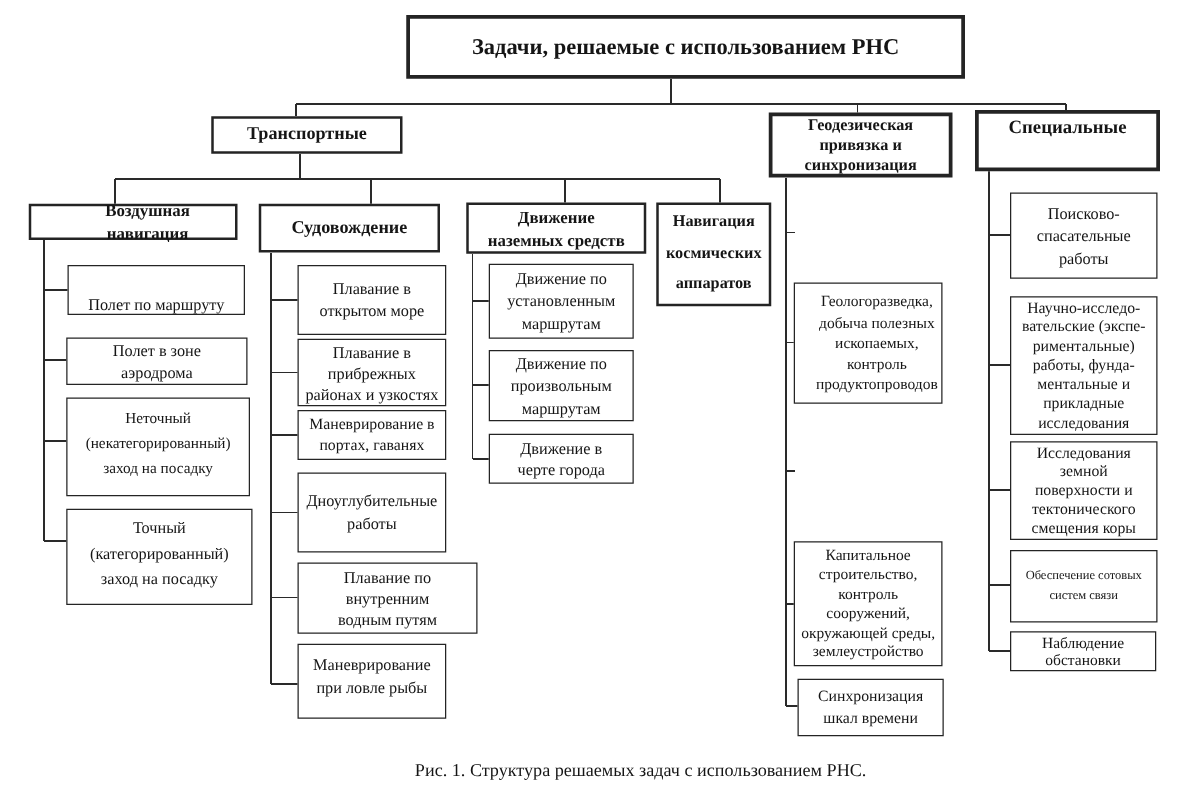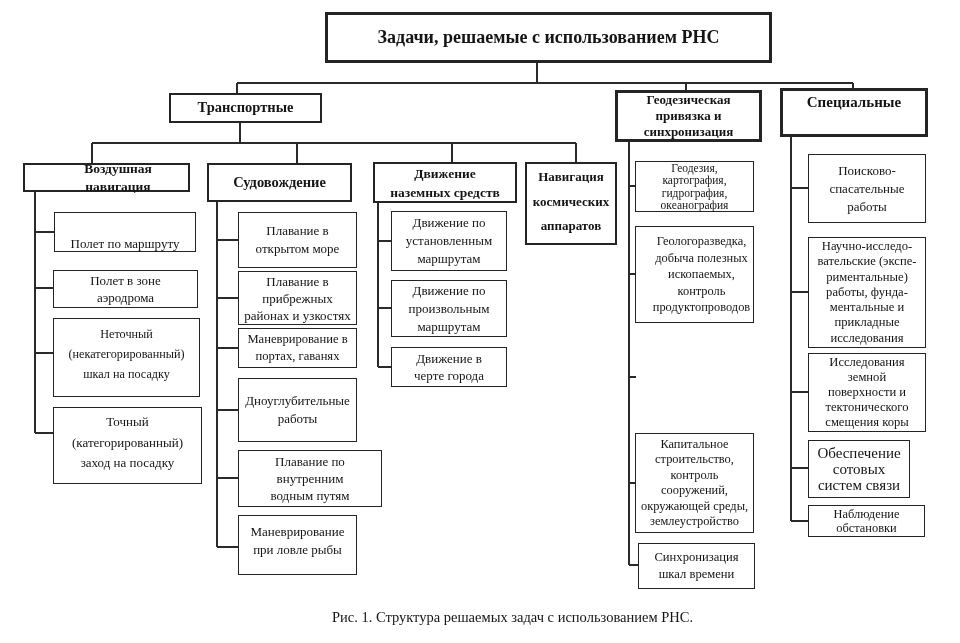--- a/index.html
+++ b/index.html
@@ -41,21 +41,21 @@
 
   #n-geo1{left:635px;top:161px;width:119px;height:51px;font-size:11.5px;line-height:12.5px;}
   #n-geo2{left:635px;top:226px;width:119px;height:97px;font-size:12.4px;line-height:16.5px;padding-left:16px;}
   #n-geo3{left:635px;top:330px;width:119px;height:95px;font-size:11px;line-height:13px;}
   #n-geo4{left:635px;top:433px;width:119px;height:100px;font-size:12.4px;line-height:15.5px;}
   #n-geo5{left:638px;top:543px;width:117px;height:46px;font-size:12.6px;line-height:17px;}
 
   #n-s1{left:808px;top:154px;width:118px;height:69px;line-height:18px;}
   #n-s2{left:808px;top:237px;width:118px;height:111px;font-size:12.6px;line-height:15.2px;}
   #n-s3{left:808px;top:353px;width:118px;height:79px;font-size:12.6px;line-height:15px;}
-  #n-s4{left:808px;top:440px;width:102px;height:58px;font-size:15px;line-height:16px;}
+  #n-s4{left:808px;top:440px;width:118px;height:58px;font-size:10px;line-height:16px;}
   #n-s5{left:808px;top:505px;width:117px;height:32px;font-size:12.4px;line-height:14px;}
 
   #caption{position:absolute;left:65px;right:0;top:609px;text-align:center;
            font-size:14.5px;color:#151515;}
 </style>
 </head>
 <body>
 
 <div id="page">
 
@@ -115,21 +115,21 @@
 наземных средств</div>
   <div class="node top" id="n-space">Навигация
 космических
 аппаратов</div>
 
   <div class="node top" id="n-air1">Полет по маршруту</div>
   <div class="node" id="n-air2">Полет в зоне
 аэродрома</div>
   <div class="node top" id="n-air3">Неточный
 (некатегорированный)
-шкал на посадку</div>
+заход на посадку</div>
   <div class="node top" id="n-air4">Точный
 (категорированный)
 заход на посадку</div>
 
   <div class="node" id="n-ship1">Плавание в
 открытом море</div>
   <div class="node" id="n-ship2">Плавание в
 прибрежных
 районах и узкостях</div>
   <div class="node" id="n-ship3">Маневрирование в
@@ -144,24 +144,20 @@
 
   <div class="node" id="n-g1">Движение по
 установленным
 маршрутам</div>
   <div class="node" id="n-g2">Движение по
 произвольным
 маршрутам</div>
   <div class="node" id="n-g3">Движение в
 черте города</div>
 
-  <div class="node" id="n-geo1">Геодезия,
-картография,
-гидрография,
-океанография</div>
   <div class="node" id="n-geo2">Геологоразведка,
 добыча полезных
 ископаемых,
 контроль
 продуктопроводов</div>
   <div class="node" id="n-geo4">Капитальное
 строительство,
 контроль
 сооружений,
 окружающей среды,

